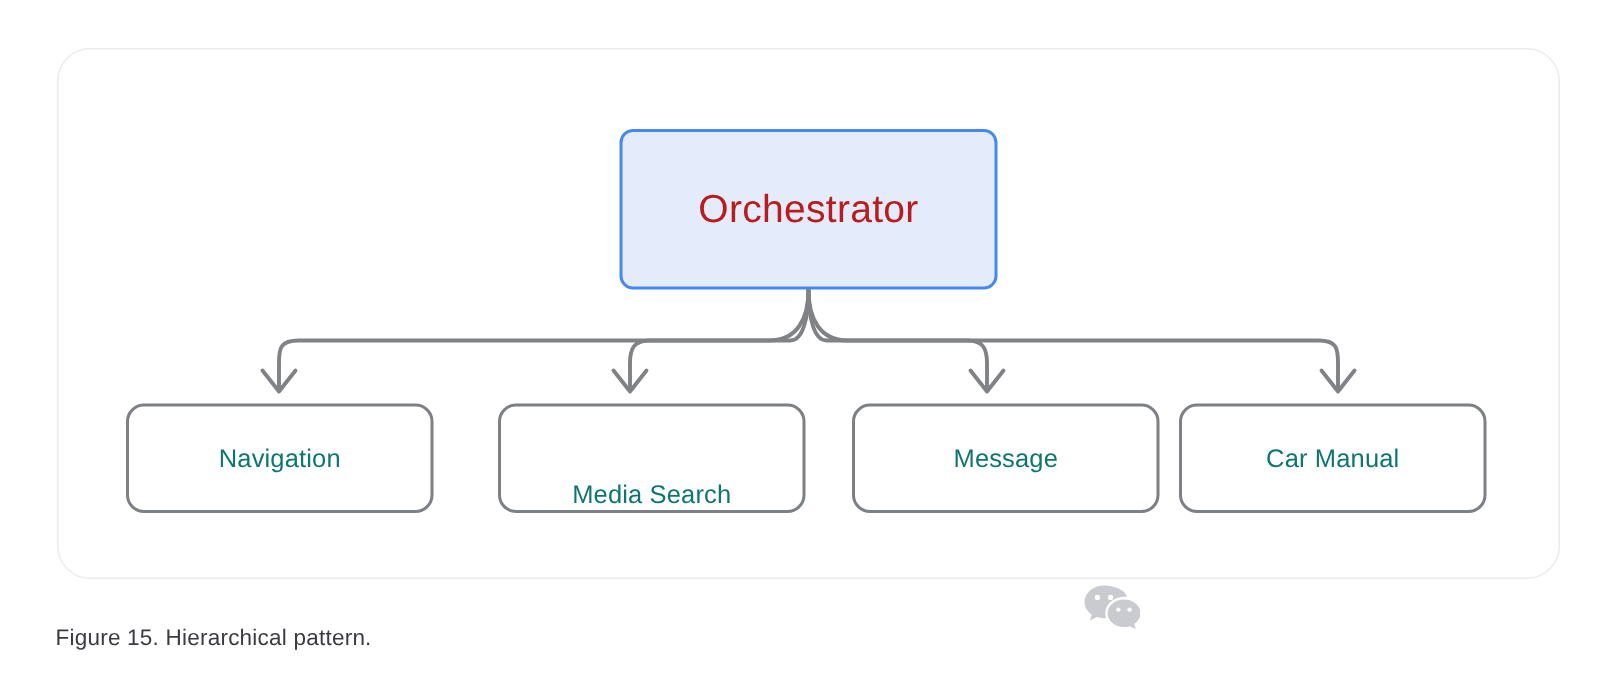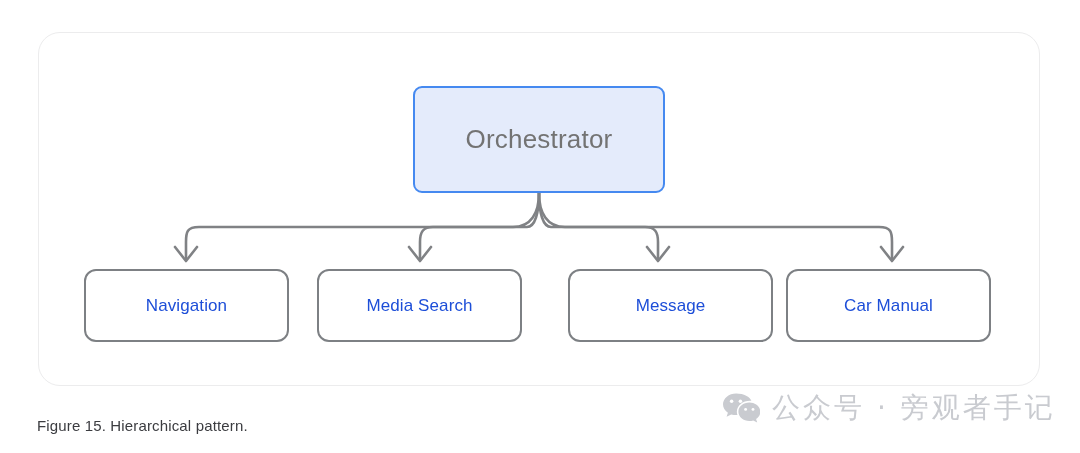--- a/index.html
+++ b/index.html
@@ -52,39 +52,39 @@
     left: 413px;
     top: 86px;
     width: 252px;
     height: 107px;
     background: #e4ebfb;
     border: 2px solid #4589f0;
     border-radius: 9px;
   }
   #node-orchestrator .node-label {
     font-size: 26px;
-    color: #737373;
+    color: #b91c1c;
     letter-spacing: 0.2px;
   }
 
   .child-node {
     top: 269px;
     width: 205px;
     height: 73px;
     background: #ffffff;
     border: 2px solid #7d8084;
     border-radius: 12px;
   }
   .child-node .node-label {
     font-size: 17px;
-    color: #1d4ed8;
+    color: #0f766e;
     letter-spacing: 0.1px;
   }
   #node-navigation   { left: 84px;  }
-  #node-media-search { left: 317px; }
+  #node-media-search { left: 332px; align-items: flex-end; }
   #node-message      { left: 552px; margin-left: 16px; }
   #node-car-manual   { left: 786px; }
 
   
   #figure-caption {
     position: absolute;
     left: 37px;
     top: 417px;
     font-size: 15px;
     color: #3b3c40;
@@ -166,14 +166,13 @@
       <path d="M27.4 10.6c-6.1 0-11.0 4.1-11.0 9.2 0 5.1 4.9 9.2 11.0 9.2 1.35 0 2.65-.2 3.85-.56l3.95 2.0-1.1-3.45
                c2.55-1.7 4.2-4.25 4.2-7.19 0-5.1-4.85-9.2-10.9-9.2z"></path>
     </g>
     <g fill="#ffffff">
       <circle cx="9.6" cy="9.3" r="1.75"></circle>
       <circle cx="18.4" cy="9.3" r="1.75"></circle>
       <circle cx="23.6" cy="17.4" r="1.45"></circle>
       <circle cx="31.0" cy="17.4" r="1.45"></circle>
     </g>
   </svg>
-  <span id="watermark-text">公众号 · 旁观者手记</span>
 </div>
 
 </body></html>

